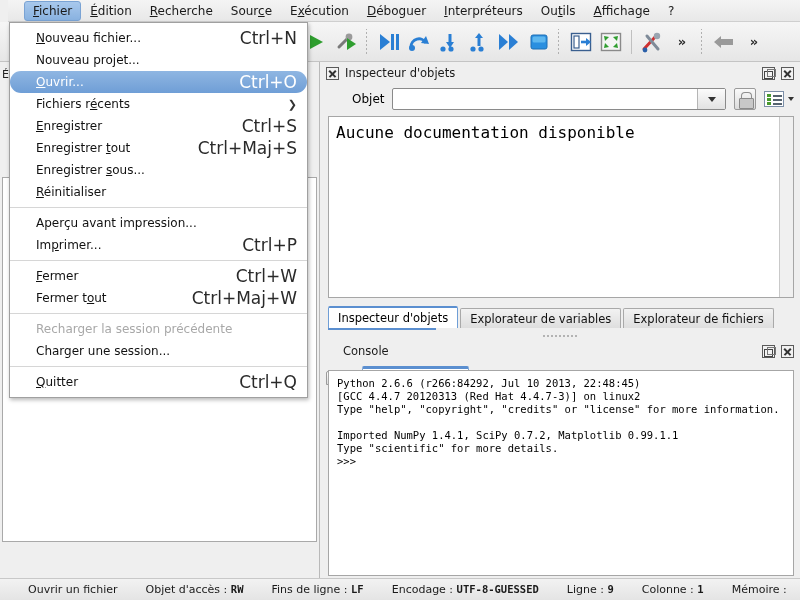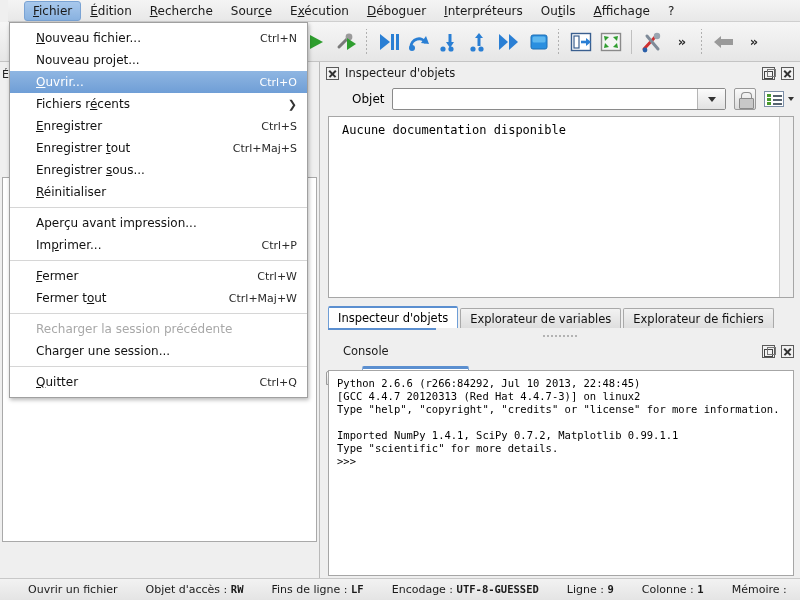--- a/index.html
+++ b/index.html
@@ -127,21 +127,21 @@
   .optbtn b { position:absolute;left:8px;width:9px;height:1.5px;background:#56636f;}
   .optbtn b:nth-of-type(1){top:3px;} .optbtn b:nth-of-type(2){top:7px;} .optbtn b:nth-of-type(3){top:11px;}
 
   
   .doc-view {
     margin: 2px 6px 0 8px; height: 182px; background:#fff;
     border:1px solid #a6a6a6; position:relative;
   }
   .doc-text {
     font-family:"DejaVu Sans Mono","Liberation Mono",monospace;
-    font-size:12px; padding:6px 13px; color:#000; white-space:pre;
+    font-size:16px; padding:6px 7px; color:#000; white-space:pre;
   }
   .scroll-v {
     position:absolute; right:0; top:0; width:14px; bottom:0;
     background:#f0f0f0; border-left:1px solid #c9c9c9;
   }
 
   
   .tabrow { display:flex; align-items:flex-end; height:22px; margin: 8px 0 0 8px; }
   .tab {
     height:20px; padding: 0 9px; display:flex; align-items:center;
@@ -211,22 +211,22 @@
     position:absolute; left:9px; top:22px; width:299px;
     background:#fff; border:1px solid #a0a0a0;
     box-shadow: 1px 2px 4px rgba(0,0,0,0.28);
     padding: 4px 0; z-index: 50;
   }
   .dd-item {
     height:22px; display:flex; align-items:center;
     padding: 0 10px 0 26px; font-size:12px; color:#111;
   }
   .dd-item .lbl { flex:1; white-space:nowrap; }
-  .dd-item .sc { color:#2a2a2a; font-size:11px; margin-left:18px; white-space:nowrap; }
-  .dd-item.sel { background:linear-gradient(to bottom,#8fb6e2,#6f9ed6); color:#fff; }
+  .dd-item .sc { color:#2a2a2a; font-size:17px; margin-left:18px; white-space:nowrap; }
+  .dd-item.sel { background:linear-gradient(to bottom,#8fb6e2,#6f9ed6); color:#fff;border-radius:11px; }
   .dd-item.sel .sc { color:#fff; }
   .dd-item.dis { color:#a8a8a8; }
   .dd-sep { height:1px; background:#d6d6d6; margin: 4px 0; }
   .submark { font-size:11px; color:#333; margin-left:18px; }
 
   
   svg { display:block; }
 </style>
 </head>
 <body>

